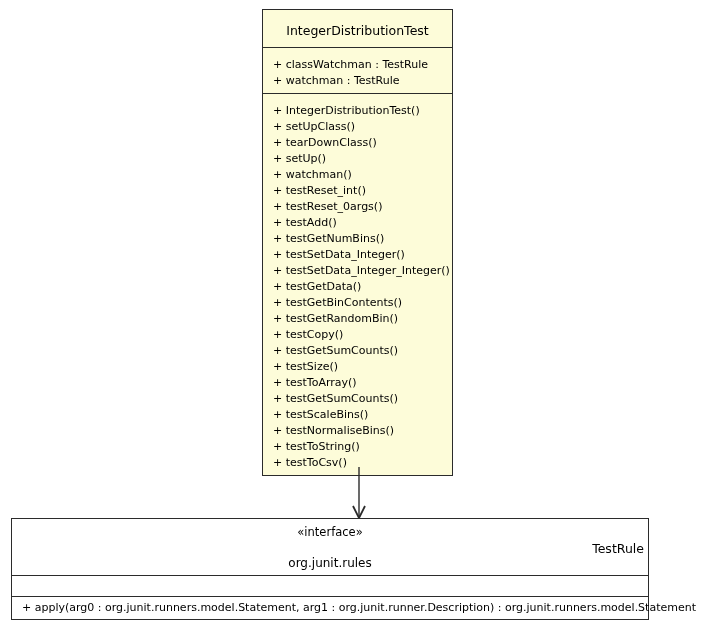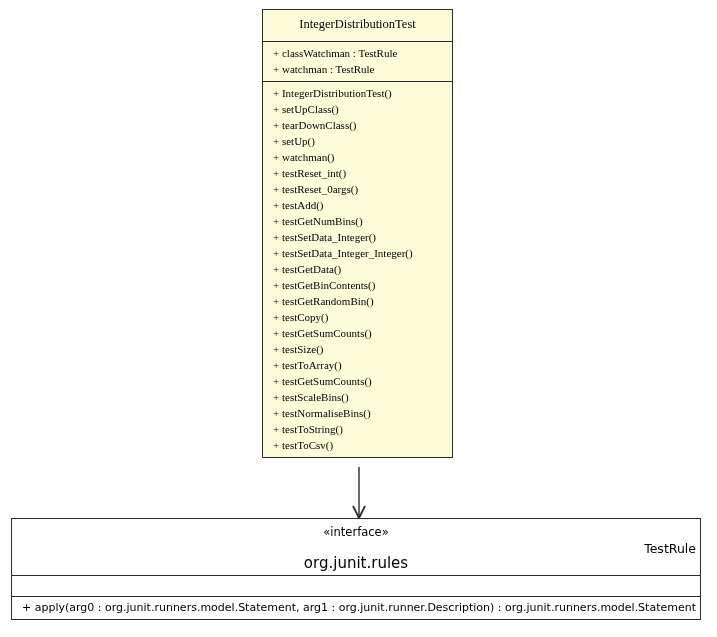--- a/index.html
+++ b/index.html
@@ -20,22 +20,21 @@
   #class-box {
     position: absolute;
     left: 262px;
     top: 9px;
     width: 191px;
     border: 1px solid #2b2b2b;
     background: #fdfcd9;
     box-sizing: border-box;
   }
   #class-box .compartment {
-    padding: 3px 0 4px 0;
-    font-family: Liberation Serif, serif;
+    padding: 9px 0 4px 0;
   }
   #class-box .compartment + .compartment {
     border-top: 1px solid #2b2b2b;
   }
   .class-title {
     text-align: center;
     font-size: 12.5px;
     padding: 4px 4px 5px 4px;
     white-space: nowrap;
   }
@@ -53,21 +52,21 @@
     top: 467px;
     width: 14px;
     height: 53px;
   }
 
   
   #interface-box {
     position: absolute;
     left: 11px;
     top: 518px;
-    width: 690px;
+    width: 638px;
     border: 1px solid #2b2b2b;
     background: #ffffff;
     box-sizing: border-box;
   }
   #interface-box .compartment + .compartment {
     border-top: 1px solid #2b2b2b;
   }
   .iface-header {
     text-align: center;
     padding: 6px 4px 5px 4px;
@@ -77,21 +76,21 @@
     line-height: 15px;
     white-space: nowrap;
   }
   .iface-name {
     font-size: 12.5px;
     line-height: 17px;
     white-space: nowrap;
     text-align: right;
   }
   .iface-package {
-    font-size: 15px;
+    font-size: 12px;
     line-height: 13px;
     white-space: nowrap;
   }
   .iface-attrs {
     height: 20px;
   }
   .iface-methods {
     padding: 2px 0 3px 0;
   }
   .iface-methods .member {

